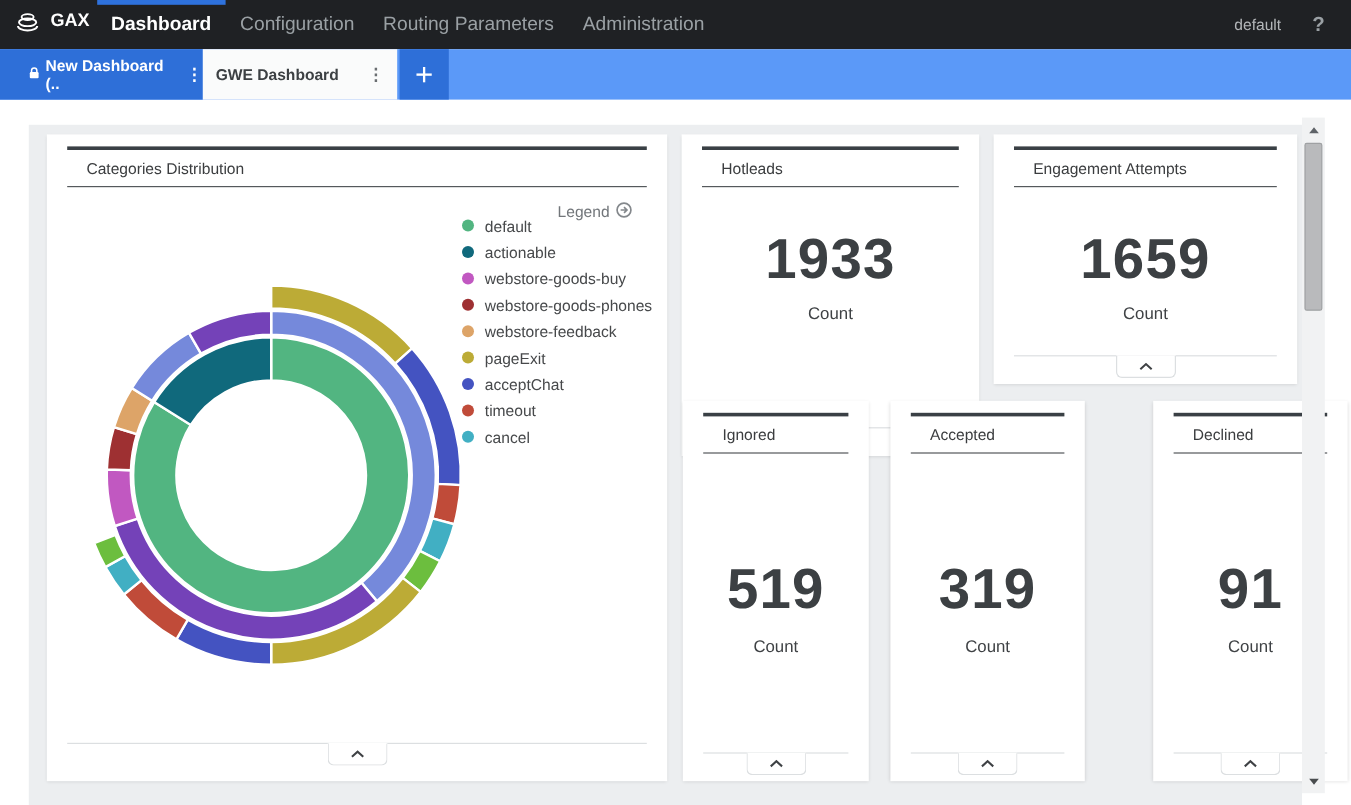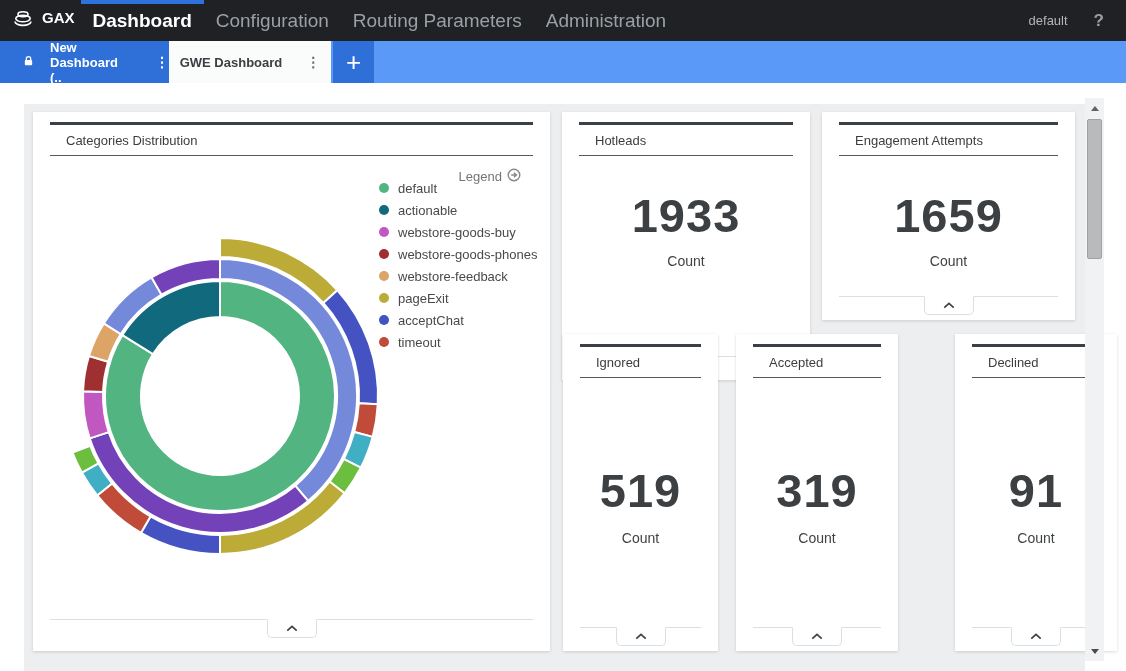--- a/index.html
+++ b/index.html
@@ -6,48 +6,48 @@
   html,body { width:1126px; height:671px; overflow:hidden; background:#ffffff;
               font-family:"Liberation Sans", sans-serif; }
   .stage { position:absolute; top:0; left:0; width:1126px; height:671px; }
 
   
   .navbar { position:absolute; top:0; left:0; width:1126px; height:41px;
             background:#1f2124; display:flex; align-items:center; }
   .brand { display:flex; align-items:flex-start; gap:8px; padding:0 6px 0 12px;
            color:#ffffff; font-weight:bold; font-size:15px; }
   .nav-item { position:relative; height:41px; line-height:41px; padding:0 12px;
-              font-size:19px; color:#9aa0a4; cursor:default; white-space:nowrap; }
+              font-size:16px; color:#9aa0a4; cursor:default; white-space:nowrap; }
   .nav-item.active { color:#ffffff; font-weight:bold; }
   .nav-item.active::before { content:""; position:absolute; top:0; left:0; right:0;
                              height:4px; background:#2e72dd; }
   .nav-right { margin-left:auto; display:flex; align-items:center; gap:26px;
                padding-right:22px; }
   .nav-user { color:#b3b6b9; font-size:13px; }
   .nav-help { color:#9aa0a4; font-size:17px; font-weight:bold; }
 
   
   .tabbar { position:absolute; top:41px; left:0; width:1126px; height:42px;
             background:#5b99f8; display:flex; align-items:stretch; }
   .dash-tab { display:flex; align-items:center; font-size:13px; font-weight:bold; }
   .tab-locked { width:169px; background:#2e6fd8; color:#ffffff; padding-left:23px;
-                gap:16px; }
+                gap:4px; }
   .tab-locked .kebab { color:#ffffff; margin-left:6px; }
   .tab-active { width:162px; background:#fafbfb; color:#3c4043; justify-content:center;
                 gap:24px; }
   .tab-active .kebab { color:#6a6e71; }
   .kebab { font-size:14px; font-weight:bold; line-height:1; }
   .add-tab { width:41px; margin-left:2px; background:#2e6fd8; color:#ffffff;
              display:flex; align-items:center; justify-content:center;
              font-size:26px; font-weight:400; line-height:1; }
 
   
   .panel { position:absolute; left:24px; top:104px; width:1061px; height:567px;
            background:#eceef0; }
-  .card { position:absolute; background:#ffffff; box-shadow:0 1px 3px rgba(0,0,0,.14); }
+  .card { position:absolute; background:#ffffff; box-shadow:0 1px 3px rgba(0,0,0,.14);margin-left:6px; }
   #card-categories { left:33px;  top:112px; width:517px; height:539px; }
   #card-hotleads   { left:562px; top:112px; width:248px; height:268px; }
   #card-engagement { left:822px; top:112px; width:253px; height:208px; }
   #card-ignored    { left:563px; top:334px; width:155px; height:317px; }
   #card-accepted   { left:736px; top:334px; width:162px; height:317px; }
   #card-declined   { left:955px; top:334px; width:162px; height:317px; }
 
   .rule-thick { margin:10px 17px 0; border-top:3px solid #3a4045; }
   .card-title { margin:8px 17px 7px; padding-left:16px; font-size:13px; color:#3b3d3f; }
   .rule-thin  { margin:0 17px; border-top:1px solid #55595c; }
@@ -198,20 +198,24 @@
           <span class="legend-label">pageExit</span>
         </div>
         <div class="legend-row">
           <span class="legend-dot" style="background: rgb(68, 83, 193);"></span>
           <span class="legend-label">acceptChat</span>
         </div>
         <div class="legend-row">
           <span class="legend-dot" style="background: rgb(192, 75, 57);"></span>
           <span class="legend-label">timeout</span>
         </div>
+        <div class="legend-row">
+          <span class="legend-dot" style="background: rgb(65, 175, 195);"></span>
+          <span class="legend-label">cancel</span>
+        </div>
       </div>
     <div class="expander">
       <div class="expander-tab">
         <svg width="12" height="7" viewBox="0 0 14 8" fill="none" stroke="#3f4245" stroke-width="2">
           <path d="M1.5 6.5 7 1.5l5.5 5"></path>
         </svg>
       </div>
     </div>
   </div>
 

